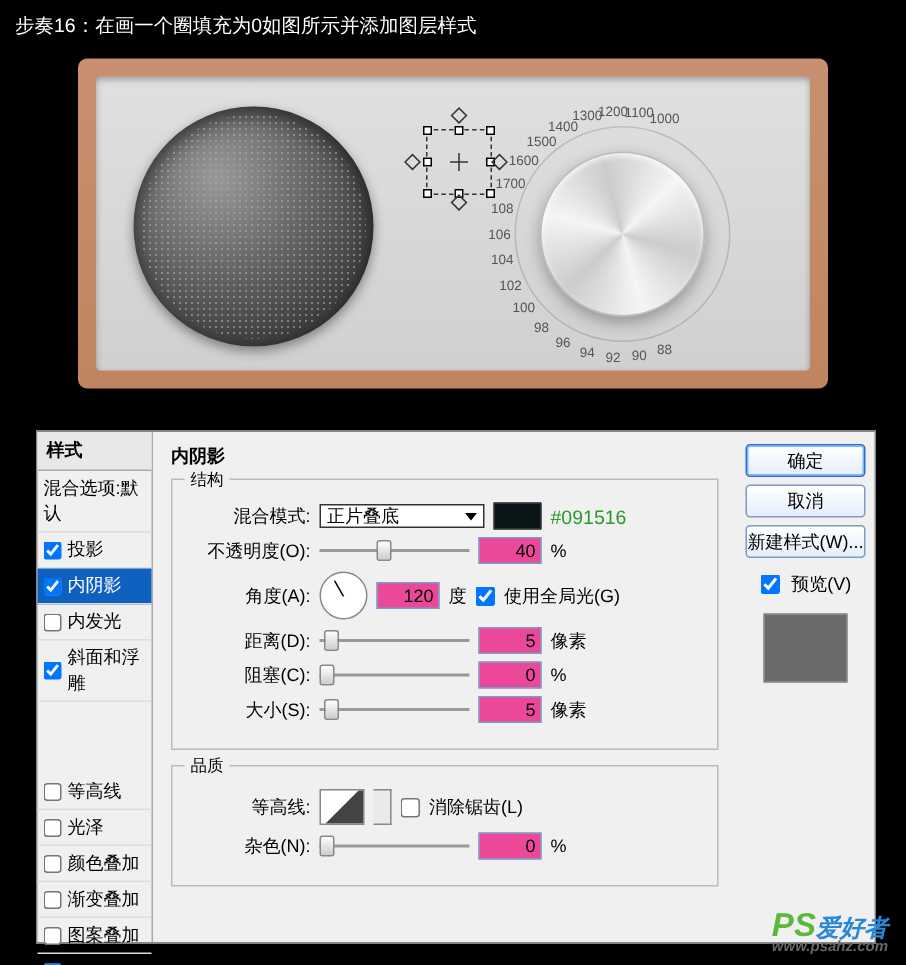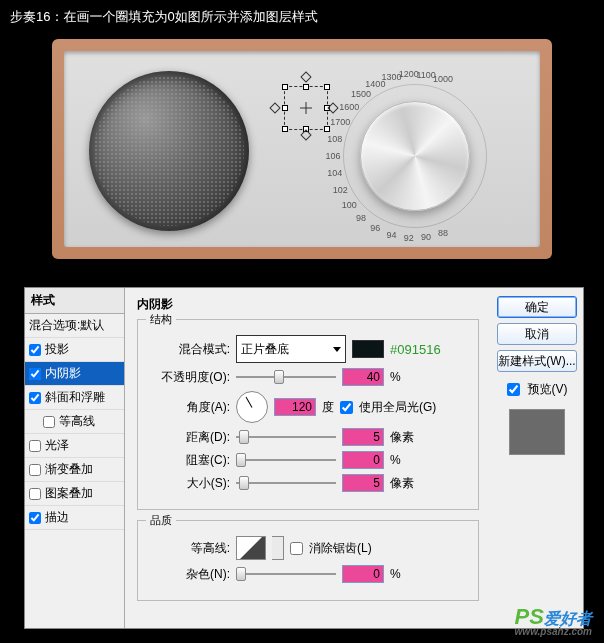--- a/index.html
+++ b/index.html
@@ -15,36 +15,36 @@
 .dial-num { position: absolute; font-size: 9px; color: #555; transform: translate(-50%, -50%); }
 .selection-box { position: absolute; left: 220px; top: 35px; width: 44px; height: 44px; border: 1px dashed #333; }
 .handle { position: absolute; width: 6px; height: 6px; background: #fff; border: 1px solid #000; }
 .anchor { position: absolute; width: 8px; height: 8px; border: 1px solid #333; transform: translate(-50%,-50%) rotate(45deg); }
 .center-cross { position: absolute; left: 50%; top: 50%; width: 12px; height: 12px; transform: translate(-50%,-50%); }
 .center-cross::before, .center-cross::after { content:""; position:absolute; background:#333; }
 .center-cross::before { left:50%; top:0; width:1px; height:100%; transform:translateX(-50%);}
 .center-cross::after { top:50%; left:0; height:1px; width:100%; transform:translateY(-50%);}
 
 .dialog { position: absolute; left: 24px; top: 287px; width: 560px; height: 342px; background: #f0f0f0; border: 1px solid #888; display: flex; }
-.styles-col { width: 100px; border-right: 1px solid #aaa; display: flex; flex-direction: column; }
+.styles-col { width: 77px; border-right: 1px solid #aaa; display: flex; flex-direction: column; }
 .styles-header { background: #e8e8e8; border-bottom: 1px solid #aaa; padding: 4px 6px; font-weight: bold; }
 .style-row { padding: 3px 4px; border-bottom: 1px solid #ddd; display: flex; align-items: center; gap: 4px; cursor: default; }
 .style-row.selected { background: #1060c0; color: #fff; }
 .style-row input[type=checkbox]{ width:12px; height:12px; }
 .settings-col { flex: 1; padding: 8px 12px; position: relative; }
 .panel-title { font-weight: bold; margin-bottom: 6px; }
 .fieldset { border: 1px solid #bbb; padding: 10px 12px 12px; margin-bottom: 10px; position: relative; }
 .fieldset .legend { position: absolute; top: -8px; left: 8px; background: #f0f0f0; padding: 0 4px; font-size: 11px; }
 .form-row { display: flex; align-items: center; margin: 5px 0; gap: 6px; }
 .form-row .lbl { width: 80px; text-align: right; }
 .slider { flex: 0 0 100px; height: 18px; position: relative; }
 .slider-track { position: absolute; top: 8px; left: 0; right: 0; height: 2px; background: #999; }
 .slider-thumb { position: absolute; top: 2px; width: 10px; height: 14px; background: linear-gradient(#fff,#ccc); border: 1px solid #888; border-radius: 2px; }
 .num-input { width: 42px; height: 18px; border: 1px solid #7a9cc6; background: #ec4899; text-align: right; padding-right: 3px; }
-.select { width: 110px; height: 28px; border: 1px solid #333; background: #fff; display: flex; align-items: center; justify-content: space-between; padding: 0 4px; }
+.select { width: 110px; height: 16px; border: 1px solid #333; background: #fff; display: flex; align-items: center; justify-content: space-between; padding: 0 4px; }
 .select .arrow { width: 0; height: 0; border-left: 4px solid transparent; border-right: 4px solid transparent; border-top: 5px solid #000; }
 .color-swatch { width: 32px; height: 18px; border: 1px solid #333; }
 .angle-dial { width: 32px; height: 32px; border: 1px solid #888; border-radius: 50%; background: #fff; position: relative; }
 .angle-dial::after { content:""; position:absolute; left:50%; top:50%; width:12px; height:1px; background:#000; transform-origin:left center; transform: rotate(-120deg); }
 .contour-swatch { width: 30px; height: 24px; border: 1px solid #888; background: linear-gradient(135deg, #fff 0 49%, #444 51% 100%); position: relative; }
 .contour-arrow { width: 12px; height: 24px; border: 1px solid #888; border-left: none; display: flex; align-items: center; justify-content: center; background: #eaeaea; }
 .buttons-col { width: 92px; padding: 8px 6px; display: flex; flex-direction: column; gap: 5px; align-items: center; }
 .win-btn { width: 80px; height: 22px; border: 1px solid #7a9cc6; border-radius: 3px; background: linear-gradient(#fff,#e4eefb); cursor: default; display:flex; align-items:center; justify-content:center; }
 .win-btn.primary { border: 1px solid #2a6fd6; box-shadow: 0 0 0 1px #7fb7ff inset; }
 .preview-check { display: flex; align-items: center; gap: 8px; margin-top: 4px; }
@@ -114,30 +114,38 @@
     <div id="style-items">
         <div class="style-row">
           <input type="checkbox" checked="" style="">
           <span>投影</span>
         </div>
         <div class="style-row selected">
           <input type="checkbox" checked="" style="">
           <span>内阴影</span>
         </div>
         <div class="style-row">
+          <input type="checkbox" style="">
+          <span>内发光</span>
+        </div>
+        <div class="style-row">
           <input type="checkbox" checked="" style="">
           <span>斜面和浮雕</span>
         </div>
-        <div class="style-row" style="padding-left: 18px;">
+        <div class="style-row" style="padding-left: 4px; margin-top: 48px;">
           <input type="checkbox" style="">
           <span>等高线</span>
         </div>
         <div class="style-row">
           <input type="checkbox" style="">
           <span>光泽</span>
+        </div>
+        <div class="style-row">
+          <input type="checkbox" style="">
+          <span>颜色叠加</span>
         </div>
         <div class="style-row">
           <input type="checkbox" style="">
           <span>渐变叠加</span>
         </div>
         <div class="style-row">
           <input type="checkbox" style="">
           <span>图案叠加</span>
         </div>
         <div class="style-row">

